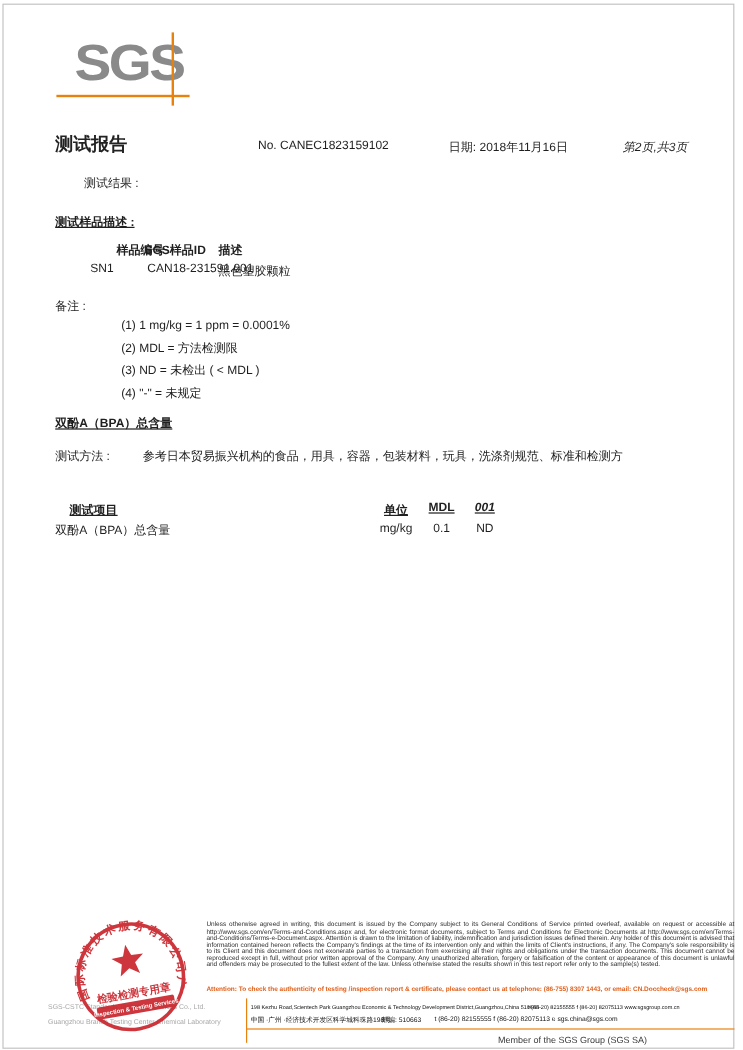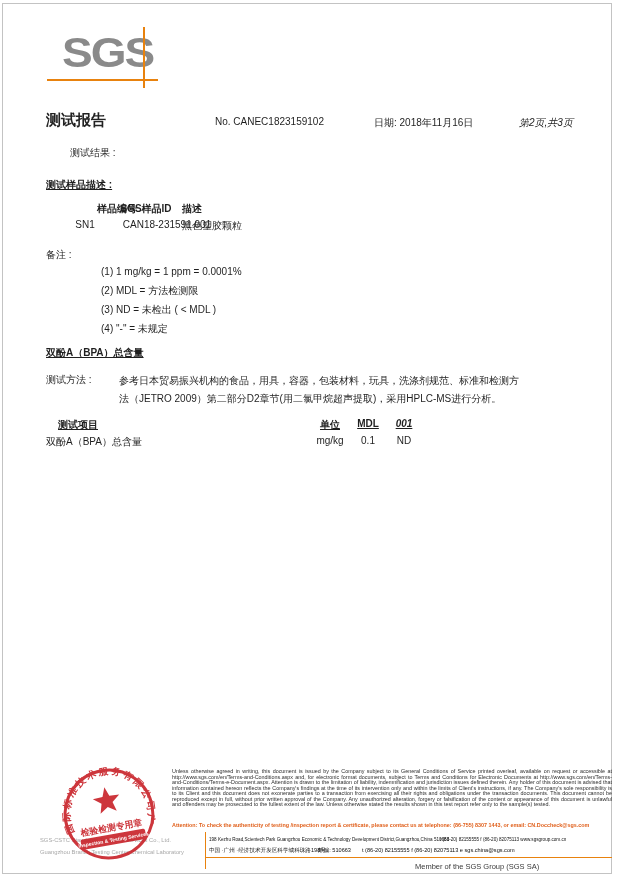--- a/index.html
+++ b/index.html
@@ -61,21 +61,20 @@
   <div class="abs h10" style="left:46px;top:248px;">备注 :</div>
   <div class="abs note-line" style="left:101px;top:262px;">(1) 1 mg/kg = 1 ppm = 0.0001%</div>
   <div class="abs note-line" style="left:101px;top:281px;">(2) MDL = 方法检测限</div>
   <div class="abs note-line" style="left:101px;top:300px;">(3) ND = 未检出 ( &lt; MDL )</div>
   <div class="abs note-line" style="left:101px;top:319px;">(4) "-" = 未规定</div>
 
   <div class="abs h10 b u" style="left:46px;top:346px;">双酚A（BPA）总含量</div>
 
   <div class="abs h10" style="left:46px;top:373px;">测试方法 :</div>
   <div class="abs method-line" style="left:119px;top:372px;width:465px;">参考日本贸易振兴机构的食品，用具，容器，包装材料，玩具，洗涤剂规范、标准和检测方</div>
-  <div class="abs method-line" style="left:119px;top:390px;width:465px;">法（JETRO 2009）第二部分D2章节(用二氯甲烷超声提取)，采用HPLC-MS进行分析。</div>
 
   <div class="abs h10 b u" style="left:58px;top:418px;">测试项目</div>
   <div class="abs h10 b u" style="left:330px;top:418px;transform:translateX(-50%);">单位</div>
   <div class="abs h10 b u" style="left:368px;top:418px;transform:translateX(-50%);">MDL</div>
   <div class="abs h10 b u i" style="left:404px;top:418px;transform:translateX(-50%);">001</div>
   <div class="abs h10" style="left:46px;top:435px;">双酚A（BPA）总含量</div>
   <div class="abs h10" style="left:330px;top:435px;transform:translateX(-50%);">mg/kg</div>
   <div class="abs h10" style="left:368px;top:435px;transform:translateX(-50%);">0.1</div>
   <div class="abs h10" style="left:404px;top:435px;transform:translateX(-50%);">ND</div>
 

